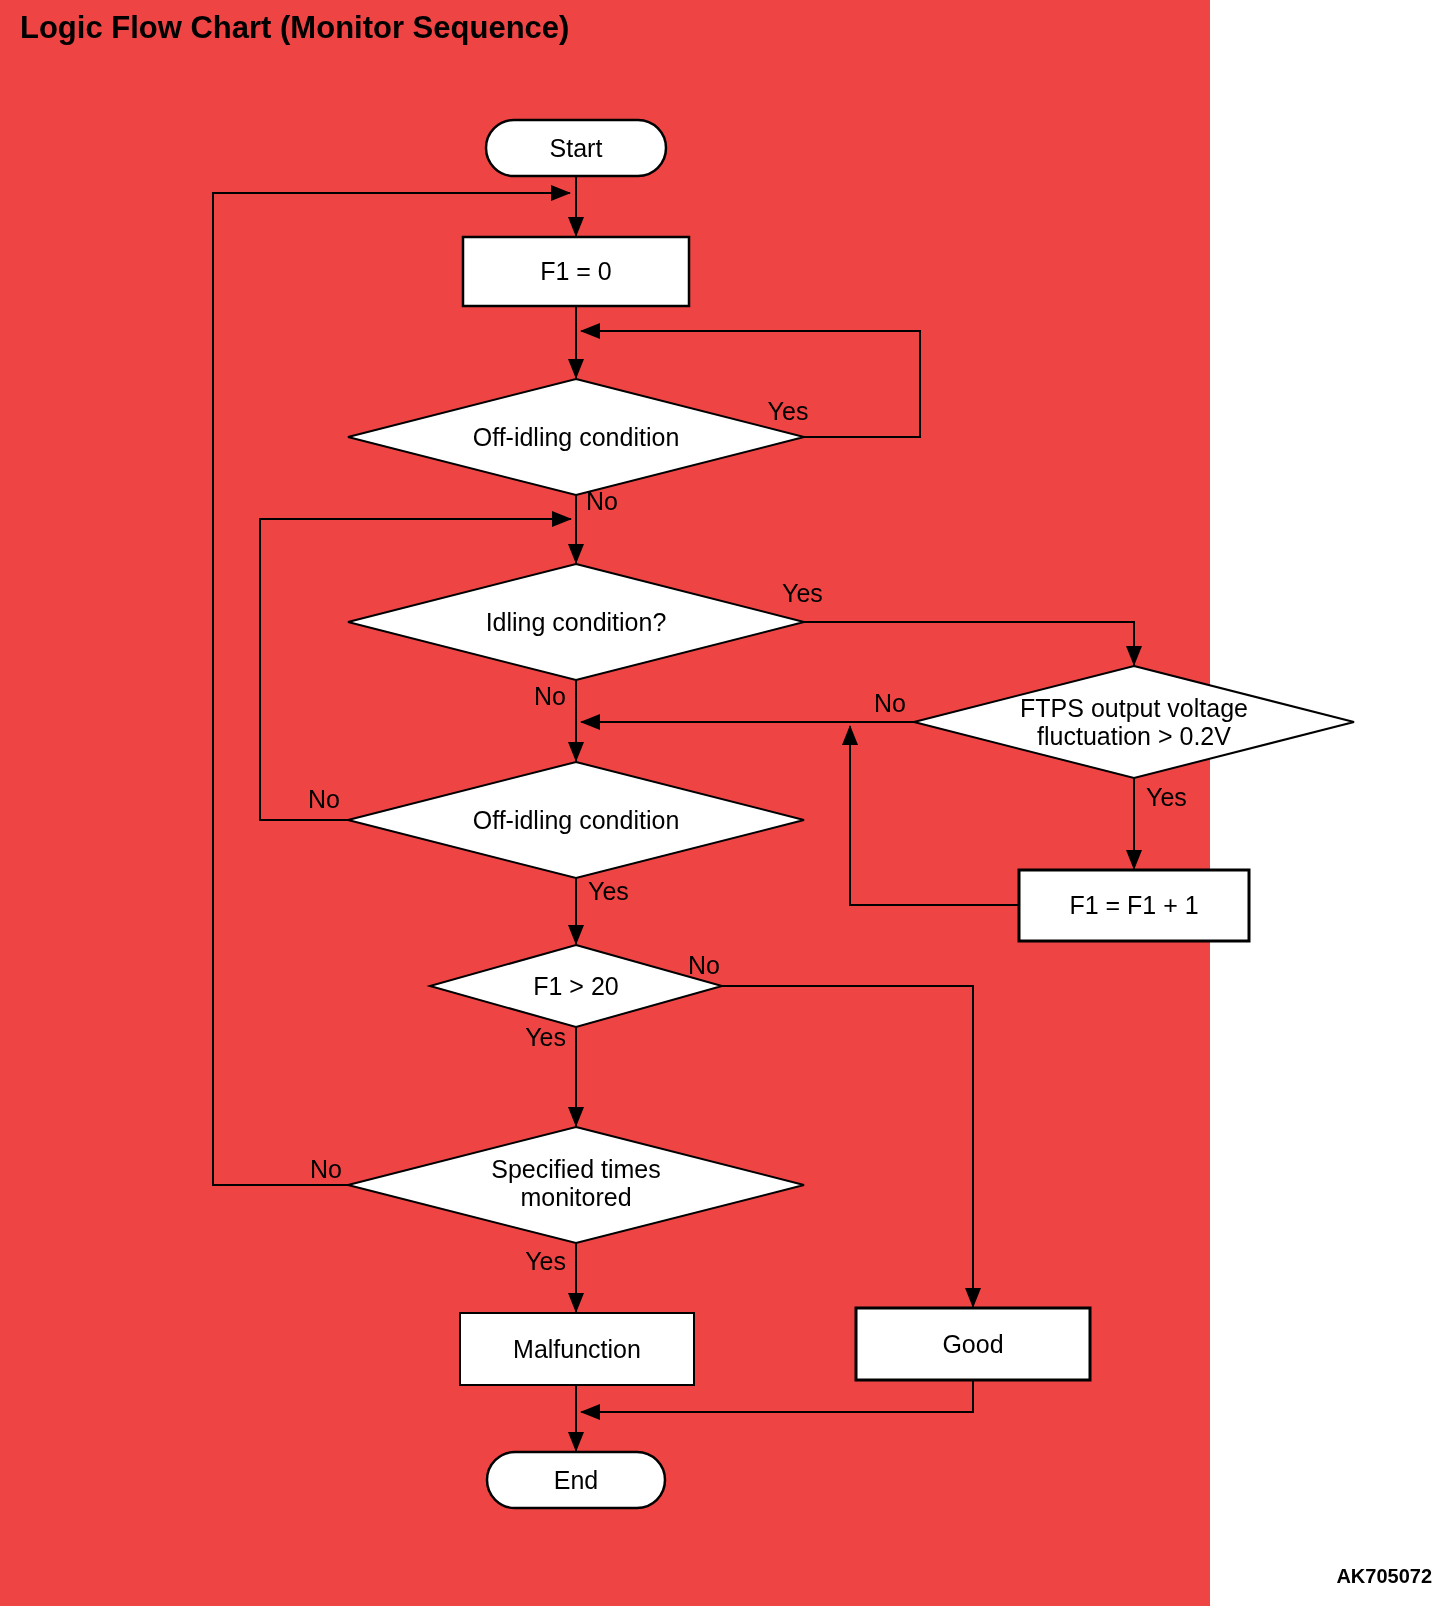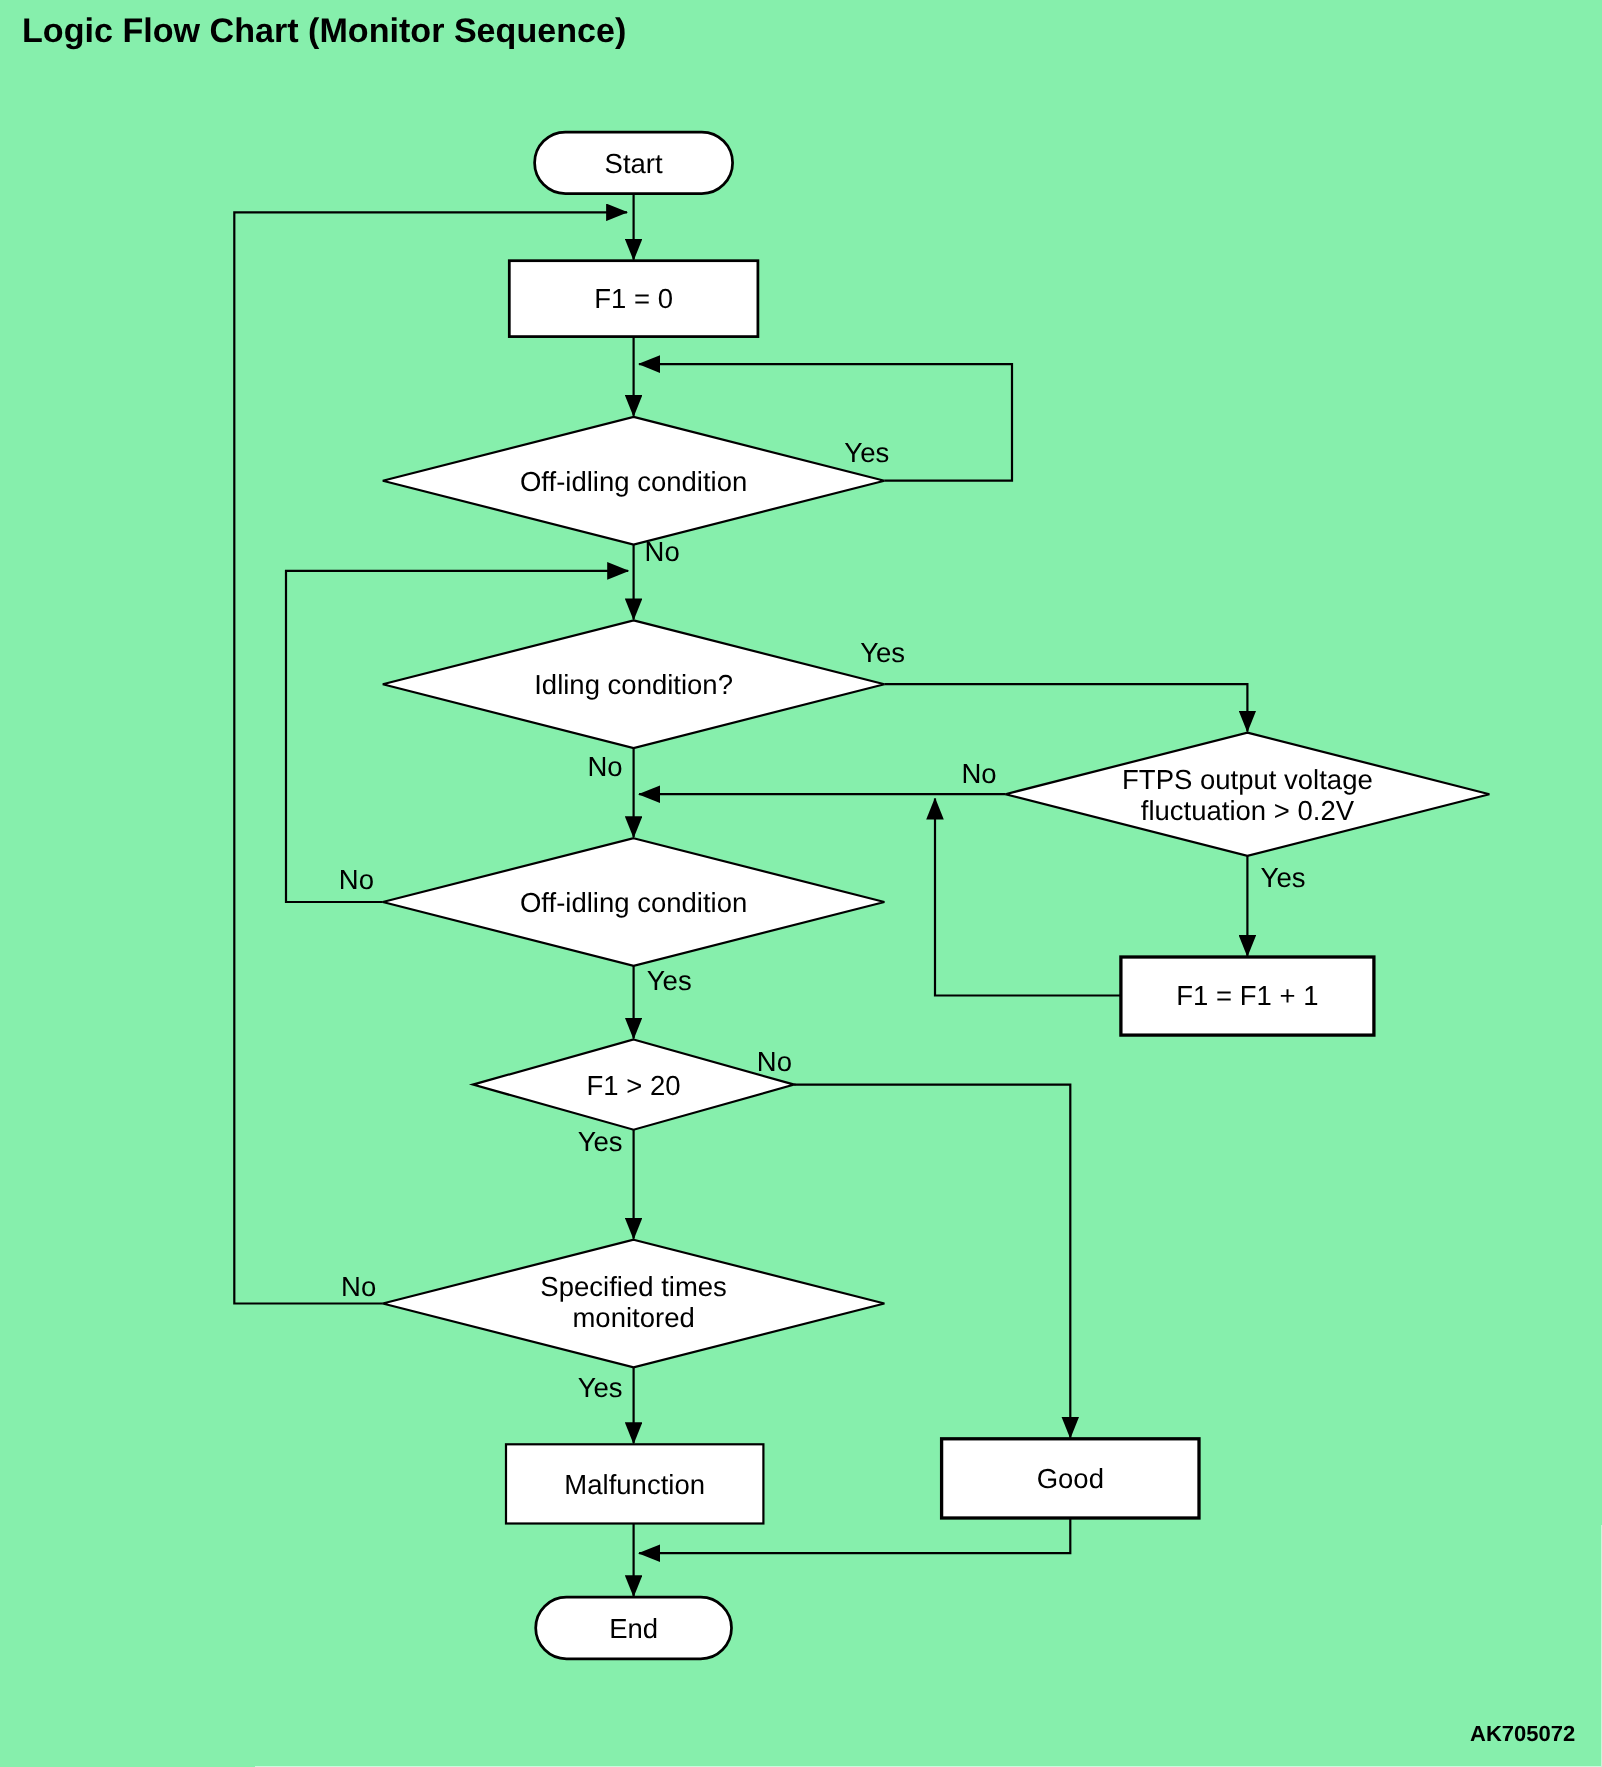--- a/index.html
+++ b/index.html
@@ -1,19 +1,19 @@
 <!DOCTYPE html>
 <html><head>
 <meta charset="utf-8">
 <style>
   html,body{margin:0;padding:0;background:#ffffff;}
   #canvas{
     position:relative;
-    width:1456px;height:1606px;
-    background:#86efac;
+    width:1210px;height:1606px;
+    background:#ef4444;
     font-family:"Liberation Sans", sans-serif;
   }
   svg text{
     font-family:"Liberation Sans", sans-serif;
     fill:#000000;
   }
   .node-label{font-size:25px;}
   .edge-label{font-size:25px;}
   .title-text{font-size:31px;font-weight:bold;}
   .fig-code{font-size:20px;font-weight:bold;}

